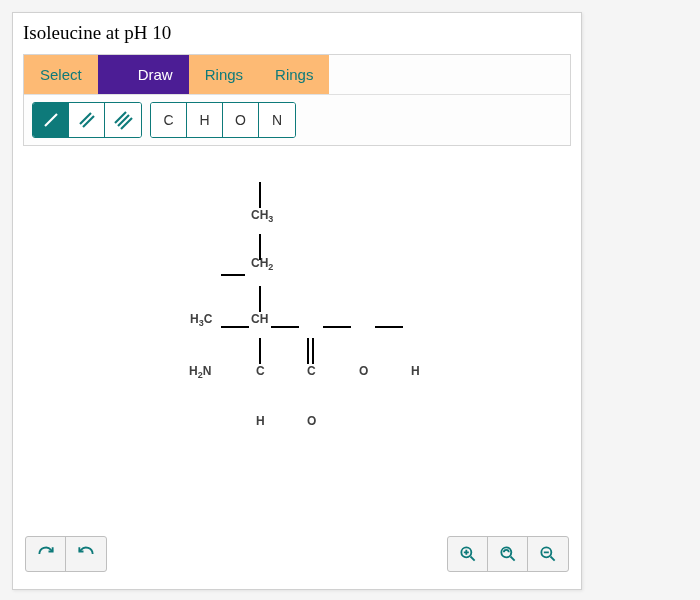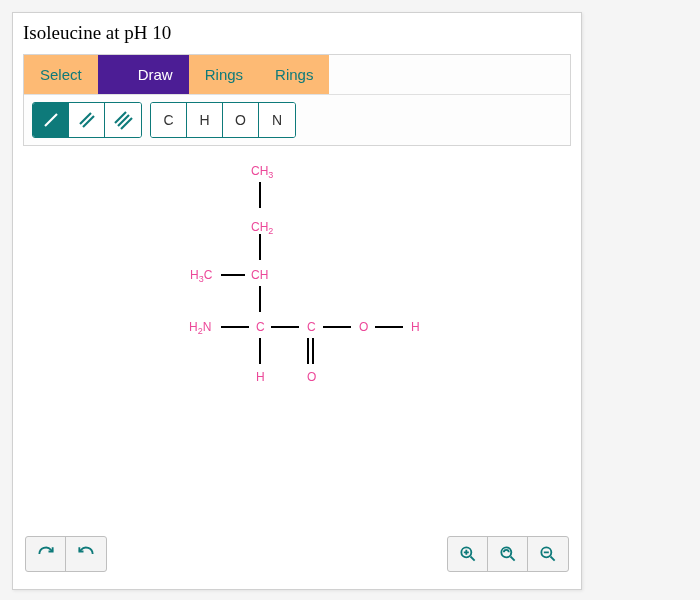--- a/index.html
+++ b/index.html
@@ -118,23 +118,24 @@
       top: 10px;
       left: 110px;
       font-family: Arial, sans-serif;
       font-size: 12px;
       font-weight: bold;
       color: #000;
     }
     .atom-label {
       position: absolute;
       font-size: 12px;
-      font-weight: normal;
-      color: #ec4899;
+      font-weight: bold;
+      color: #404040;
       white-space: nowrap;
+      margin-top: 44px;
     }
     .atom-label sub {
       font-size: 9px;
       vertical-align: sub;
     }
     .bond-h {
       position: absolute;
       height: 2px;
       background: #000;
     }
@@ -228,21 +229,21 @@
       </div>
     </div>
   </div>
 
   <div class="canvas-area">
     <div class="structure">
 
       <div class="atom-label" style="top:8px; left:118px;"><span>CH</span><sub>3</sub></div>
       <div class="bond-v" style="top:26px; left:126px; height:26px;"></div>
 
-      <div class="atom-label" style="top:64px; left:118px;"><span>CH</span><sub>2</sub></div>
+      <div class="atom-label" style="top:56px; left:118px;"><span>CH</span><sub>2</sub></div>
       <div class="bond-v" style="top:78px; left:126px; height:26px;"></div>
 
       <div class="atom-label" style="top:112px; left:57px;"><span>H</span><sub>3</sub><span>C</span></div>
       <div class="bond-h" style="top:118px; left:88px; width:24px;"></div>
       <div class="atom-label" style="top:112px; left:118px;">CH</div>
       <div class="bond-v" style="top:130px; left:126px; height:26px;"></div>
 
       <div class="atom-label" style="top:164px; left:56px;text-align:center;"><span>H</span><sub>2</sub><span>N</span></div>
       <div class="bond-h" style="top:170px; left:88px; width:28px;"></div>
       <div class="atom-label" style="top:164px; left:123px;">C</div>

